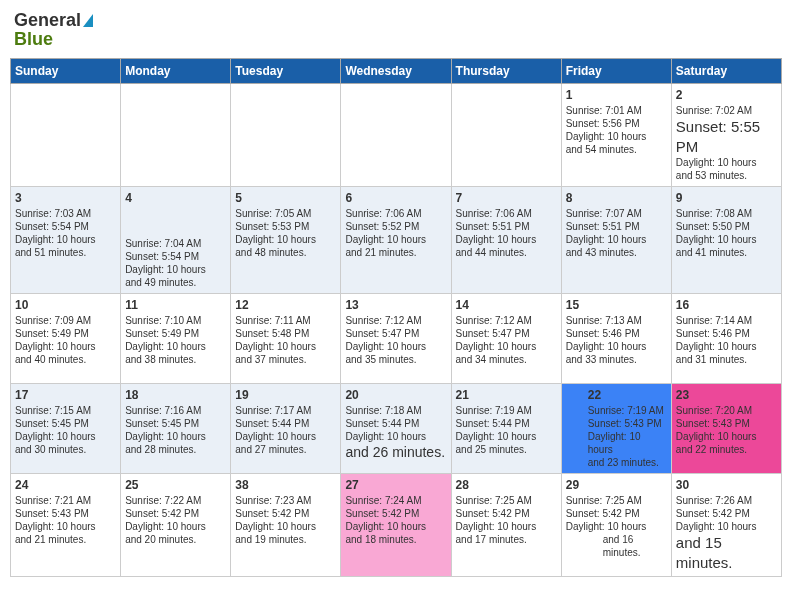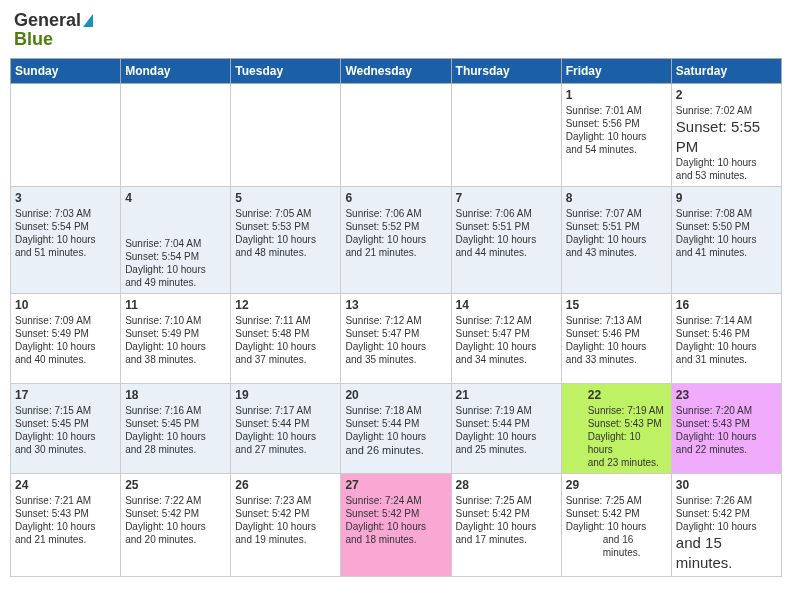--- a/index.html
+++ b/index.html
@@ -244,37 +244,37 @@
           <div style="font-size: 10px; line-height: 1.3;">Sunrise: 7:17 AM</div>
           <div style="font-size: 10px; line-height: 1.3;">Sunset: 5:44 PM</div>
           <div style="font-size: 10px; line-height: 1.3;">Daylight: 10 hours</div>
           <div style="font-size: 10px; line-height: 1.3;">and 27 minutes.</div>
         </td>
         <td style="background: rgb(234, 240, 247);">
           <span class="day-num">20</span>
           <div style="font-size: 10px; line-height: 1.3;">Sunrise: 7:18 AM</div>
           <div style="font-size: 10px; line-height: 1.3;">Sunset: 5:44 PM</div>
           <div style="font-size: 10px; line-height: 1.3;">Daylight: 10 hours</div>
-          <div style="font-size: 11px; line-height: 1.3;">and 26 minutes.</div>
+          <div style="font-size: 14px; line-height: 1.3;">and 26 minutes.</div>
         </td>
         <td style="background: rgb(234, 240, 247);">
           <span class="day-num">21</span>
           <div style="font-size: 10px; line-height: 1.3;">Sunrise: 7:19 AM</div>
           <div style="font-size: 10px; line-height: 1.3;">Sunset: 5:44 PM</div>
           <div style="font-size: 10px; line-height: 1.3;">Daylight: 10 hours</div>
           <div style="font-size: 10px; line-height: 1.3;">and 25 minutes.</div>
         </td>
-        <td style="background: #bef264; padding-left: 26px;">
+        <td style="background: #3b82f6; padding-left: 26px;">
           <span class="day-num">22</span>
           <div style="font-size: 10px; line-height: 1.3;">Sunrise: 7:19 AM</div>
           <div style="font-size: 10px; line-height: 1.3;">Sunset: 5:43 PM</div>
           <div style="font-size: 10px; line-height: 1.3;">Daylight: 10 hours</div>
           <div style="font-size: 10px; line-height: 1.3;">and 23 minutes.</div>
         </td>
-        <td style="background: #f0abfc;">
+        <td style="background: #ec4899;">
           <span class="day-num">23</span>
           <div style="font-size: 10px; line-height: 1.3;">Sunrise: 7:20 AM</div>
           <div style="font-size: 10px; line-height: 1.3;">Sunset: 5:43 PM</div>
           <div style="font-size: 10px; line-height: 1.3;">Daylight: 10 hours</div>
           <div style="font-size: 10px; line-height: 1.3;">and 22 minutes.</div>
         </td>
       </tr>
       <tr style="background: rgb(255, 255, 255);">
         <td style="background: rgb(255, 255, 255);">
           <span class="day-num">24</span>
@@ -284,21 +284,21 @@
           <div style="font-size: 10px; line-height: 1.3;">and 21 minutes.</div>
         </td>
         <td style="background: rgb(255, 255, 255);">
           <span class="day-num">25</span>
           <div style="font-size: 10px; line-height: 1.3;">Sunrise: 7:22 AM</div>
           <div style="font-size: 10px; line-height: 1.3;">Sunset: 5:42 PM</div>
           <div style="font-size: 10px; line-height: 1.3;">Daylight: 10 hours</div>
           <div style="font-size: 10px; line-height: 1.3;">and 20 minutes.</div>
         </td>
         <td style="background: rgb(255, 255, 255);">
-          <span class="day-num">26</span>
+          <span class="day-num">38</span>
           <div style="font-size: 10px; line-height: 1.3;">Sunrise: 7:23 AM</div>
           <div style="font-size: 10px; line-height: 1.3;">Sunset: 5:42 PM</div>
           <div style="font-size: 10px; line-height: 1.3;">Daylight: 10 hours</div>
           <div style="font-size: 10px; line-height: 1.3;">and 19 minutes.</div>
         </td>
         <td style="background: #f9a8d4;">
           <span class="day-num">27</span>
           <div style="font-size: 10px; line-height: 1.3;">Sunrise: 7:24 AM</div>
           <div style="font-size: 10px; line-height: 1.3;">Sunset: 5:42 PM</div>
           <div style="font-size: 10px; line-height: 1.3;">Daylight: 10 hours</div>

